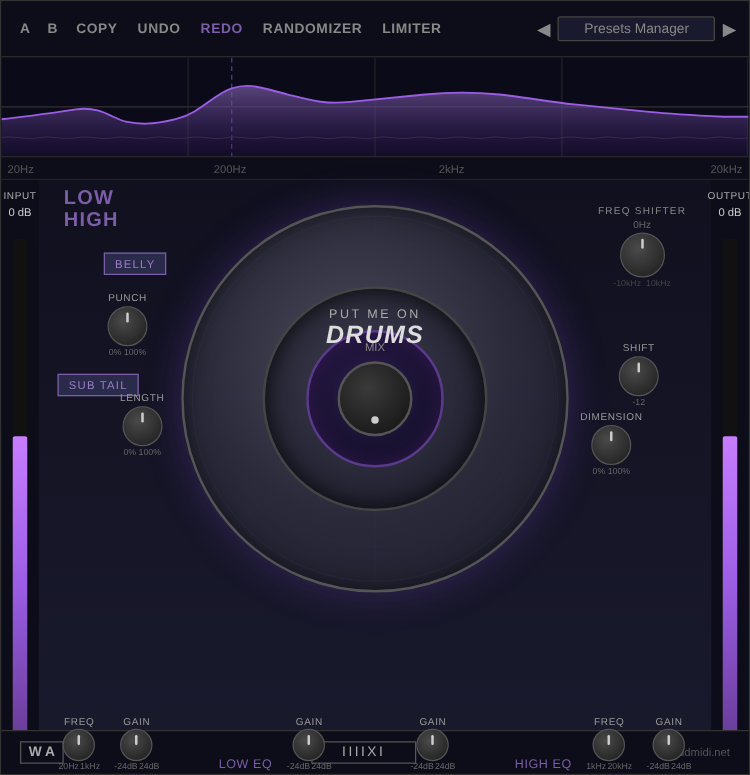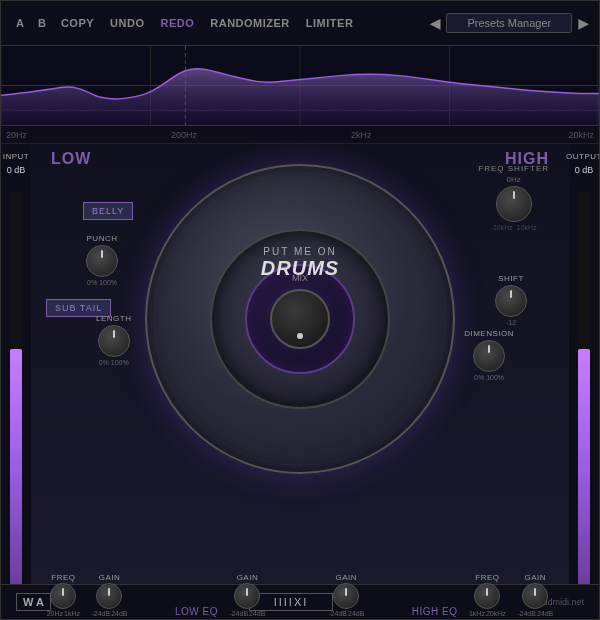--- a/index.html
+++ b/index.html
@@ -165,20 +165,21 @@
 
     
     .band-labels {
       width: 100%;
       display: flex;
       justify-content: space-between;
       padding: 6px 20px;
       position: absolute;
       top: 0;
       z-index: 10;
+      flex-direction: column;
     }
 
     .band-label-low {
       color: #7b5ea7;
       font-size: 16px;
       font-weight: bold;
       letter-spacing: 1px;
     }
 
     .band-label-high {

